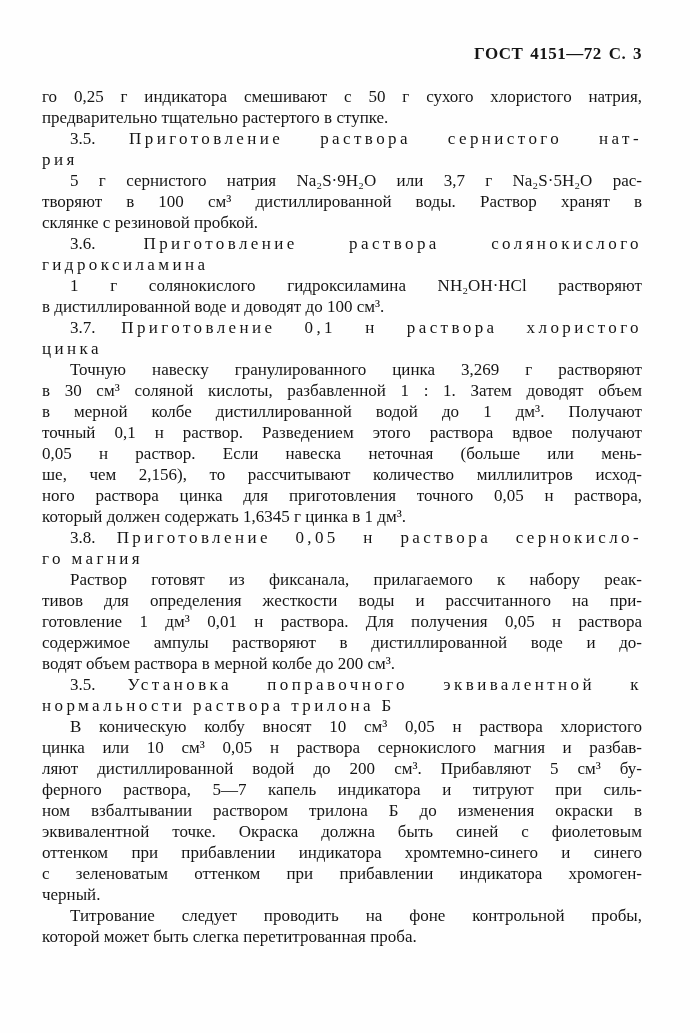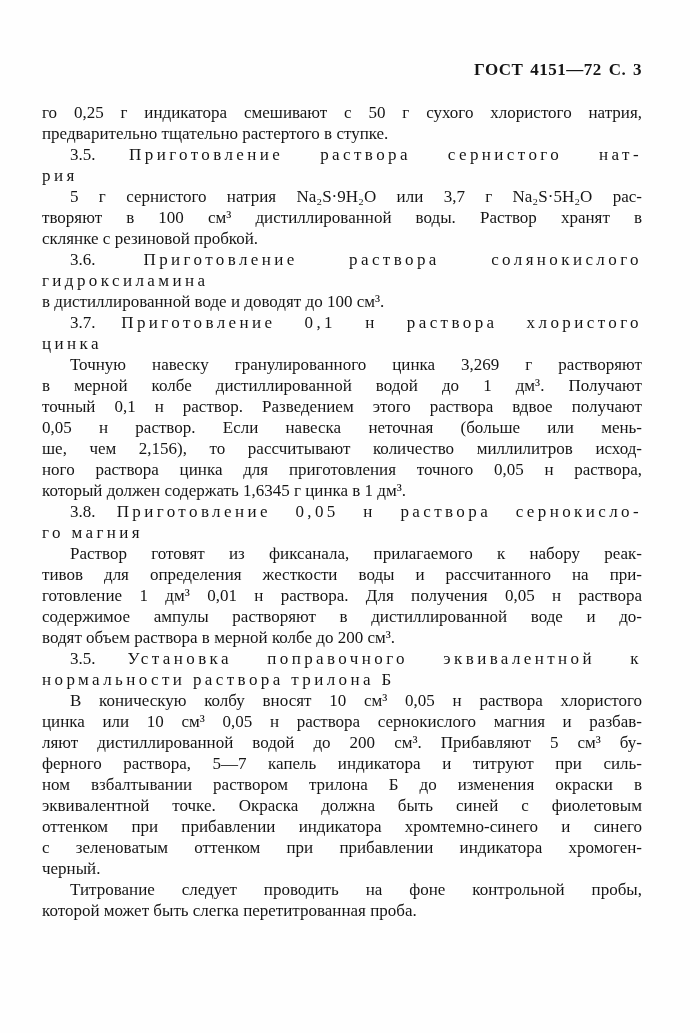--- a/index.html
+++ b/index.html
@@ -6,21 +6,21 @@
   body {
     width: 700px; height: 1033px;
     background: var(--paper, #ffffff);
     color: var(--ink, #151515);
     font-family: "Liberation Serif", "DejaVu Serif", serif;
     position: relative;
     overflow: hidden;
   }
   .page {
     position: absolute;
-    left: 42px; top: 60px;
+    left: 42px; top: 44px;
     width: 600px;
   }
   .page-header {
     text-align: right;
     font-weight: bold;
     font-size: 17px;
     letter-spacing: 0.03em;
     word-spacing: 0.12em;
     margin-bottom: 22px;
   }
@@ -53,24 +53,26 @@
   <div class="text-block">
       <div class="line fill"><span class="num">го 0,25 г индикатора смешивают с 50 г сухого хлористого натрия,</span></div>
       <div class="line"><span class="num">предварительно тщательно растертого в ступке.</span></div>
       <div class="line fill indent heading"><span class="num">3.5. </span><span class="ls">Приготовление раствора сернистого нат-</span></div>
       <div class="line heading"><span class="ls">рия</span></div>
       <div class="line fill indent"><span class="num">5 г сернистого натрия Na₂S·9H₂O или 3,7 г Na₂S·5H₂O рас-</span></div>
       <div class="line fill"><span class="num">творяют в 100 см³ дистиллированной воды. Раствор хранят в</span></div>
       <div class="line"><span class="num">склянке с резиновой пробкой.</span></div>
       <div class="line fill indent heading"><span class="num">3.6. </span><span class="ls">Приготовление раствора солянокислого</span></div>
       <div class="line heading"><span class="ls">гидроксиламина</span></div>
+      <div class="line fill indent"><span class="num">1 г солянокислого гидроксиламина NH₂OH·HCl растворяют</span></div>
       <div class="line"><span class="num">в дистиллированной воде и доводят до 100 см³.</span></div>
       <div class="line fill indent heading"><span class="num">3.7. </span><span class="ls">Приготовление 0,1 н раствора хлористого</span></div>
       <div class="line heading"><span class="ls">цинка</span></div>
       <div class="line fill indent"><span class="num">Точную навеску гранулированного цинка 3,269 г растворяют</span></div>
+      <div class="line fill"><span class="num">в 30 см³ соляной кислоты, разбавленной 1 : 1. Затем доводят объем</span></div>
       <div class="line fill"><span class="num">в мерной колбе дистиллированной водой до 1 дм³. Получают</span></div>
       <div class="line fill"><span class="num">точный 0,1 н раствор. Разведением этого раствора вдвое получают</span></div>
       <div class="line fill"><span class="num">0,05 н раствор. Если навеска неточная (больше или мень-</span></div>
       <div class="line fill"><span class="num">ше, чем 2,156), то рассчитывают количество миллилитров исход-</span></div>
       <div class="line fill"><span class="num">ного раствора цинка для приготовления точного 0,05 н раствора,</span></div>
       <div class="line"><span class="num">который должен содержать 1,6345 г цинка в 1 дм³.</span></div>
       <div class="line fill indent heading"><span class="num">3.8. </span><span class="ls">Приготовление 0,05 н раствора сернокисло-</span></div>
       <div class="line heading"><span class="ls">го магния</span></div>
       <div class="line fill indent"><span class="num">Раствор готовят из фиксанала, прилагаемого к набору реак-</span></div>
       <div class="line fill"><span class="num">тивов для определения жесткости воды и рассчитанного на при-</span></div>

